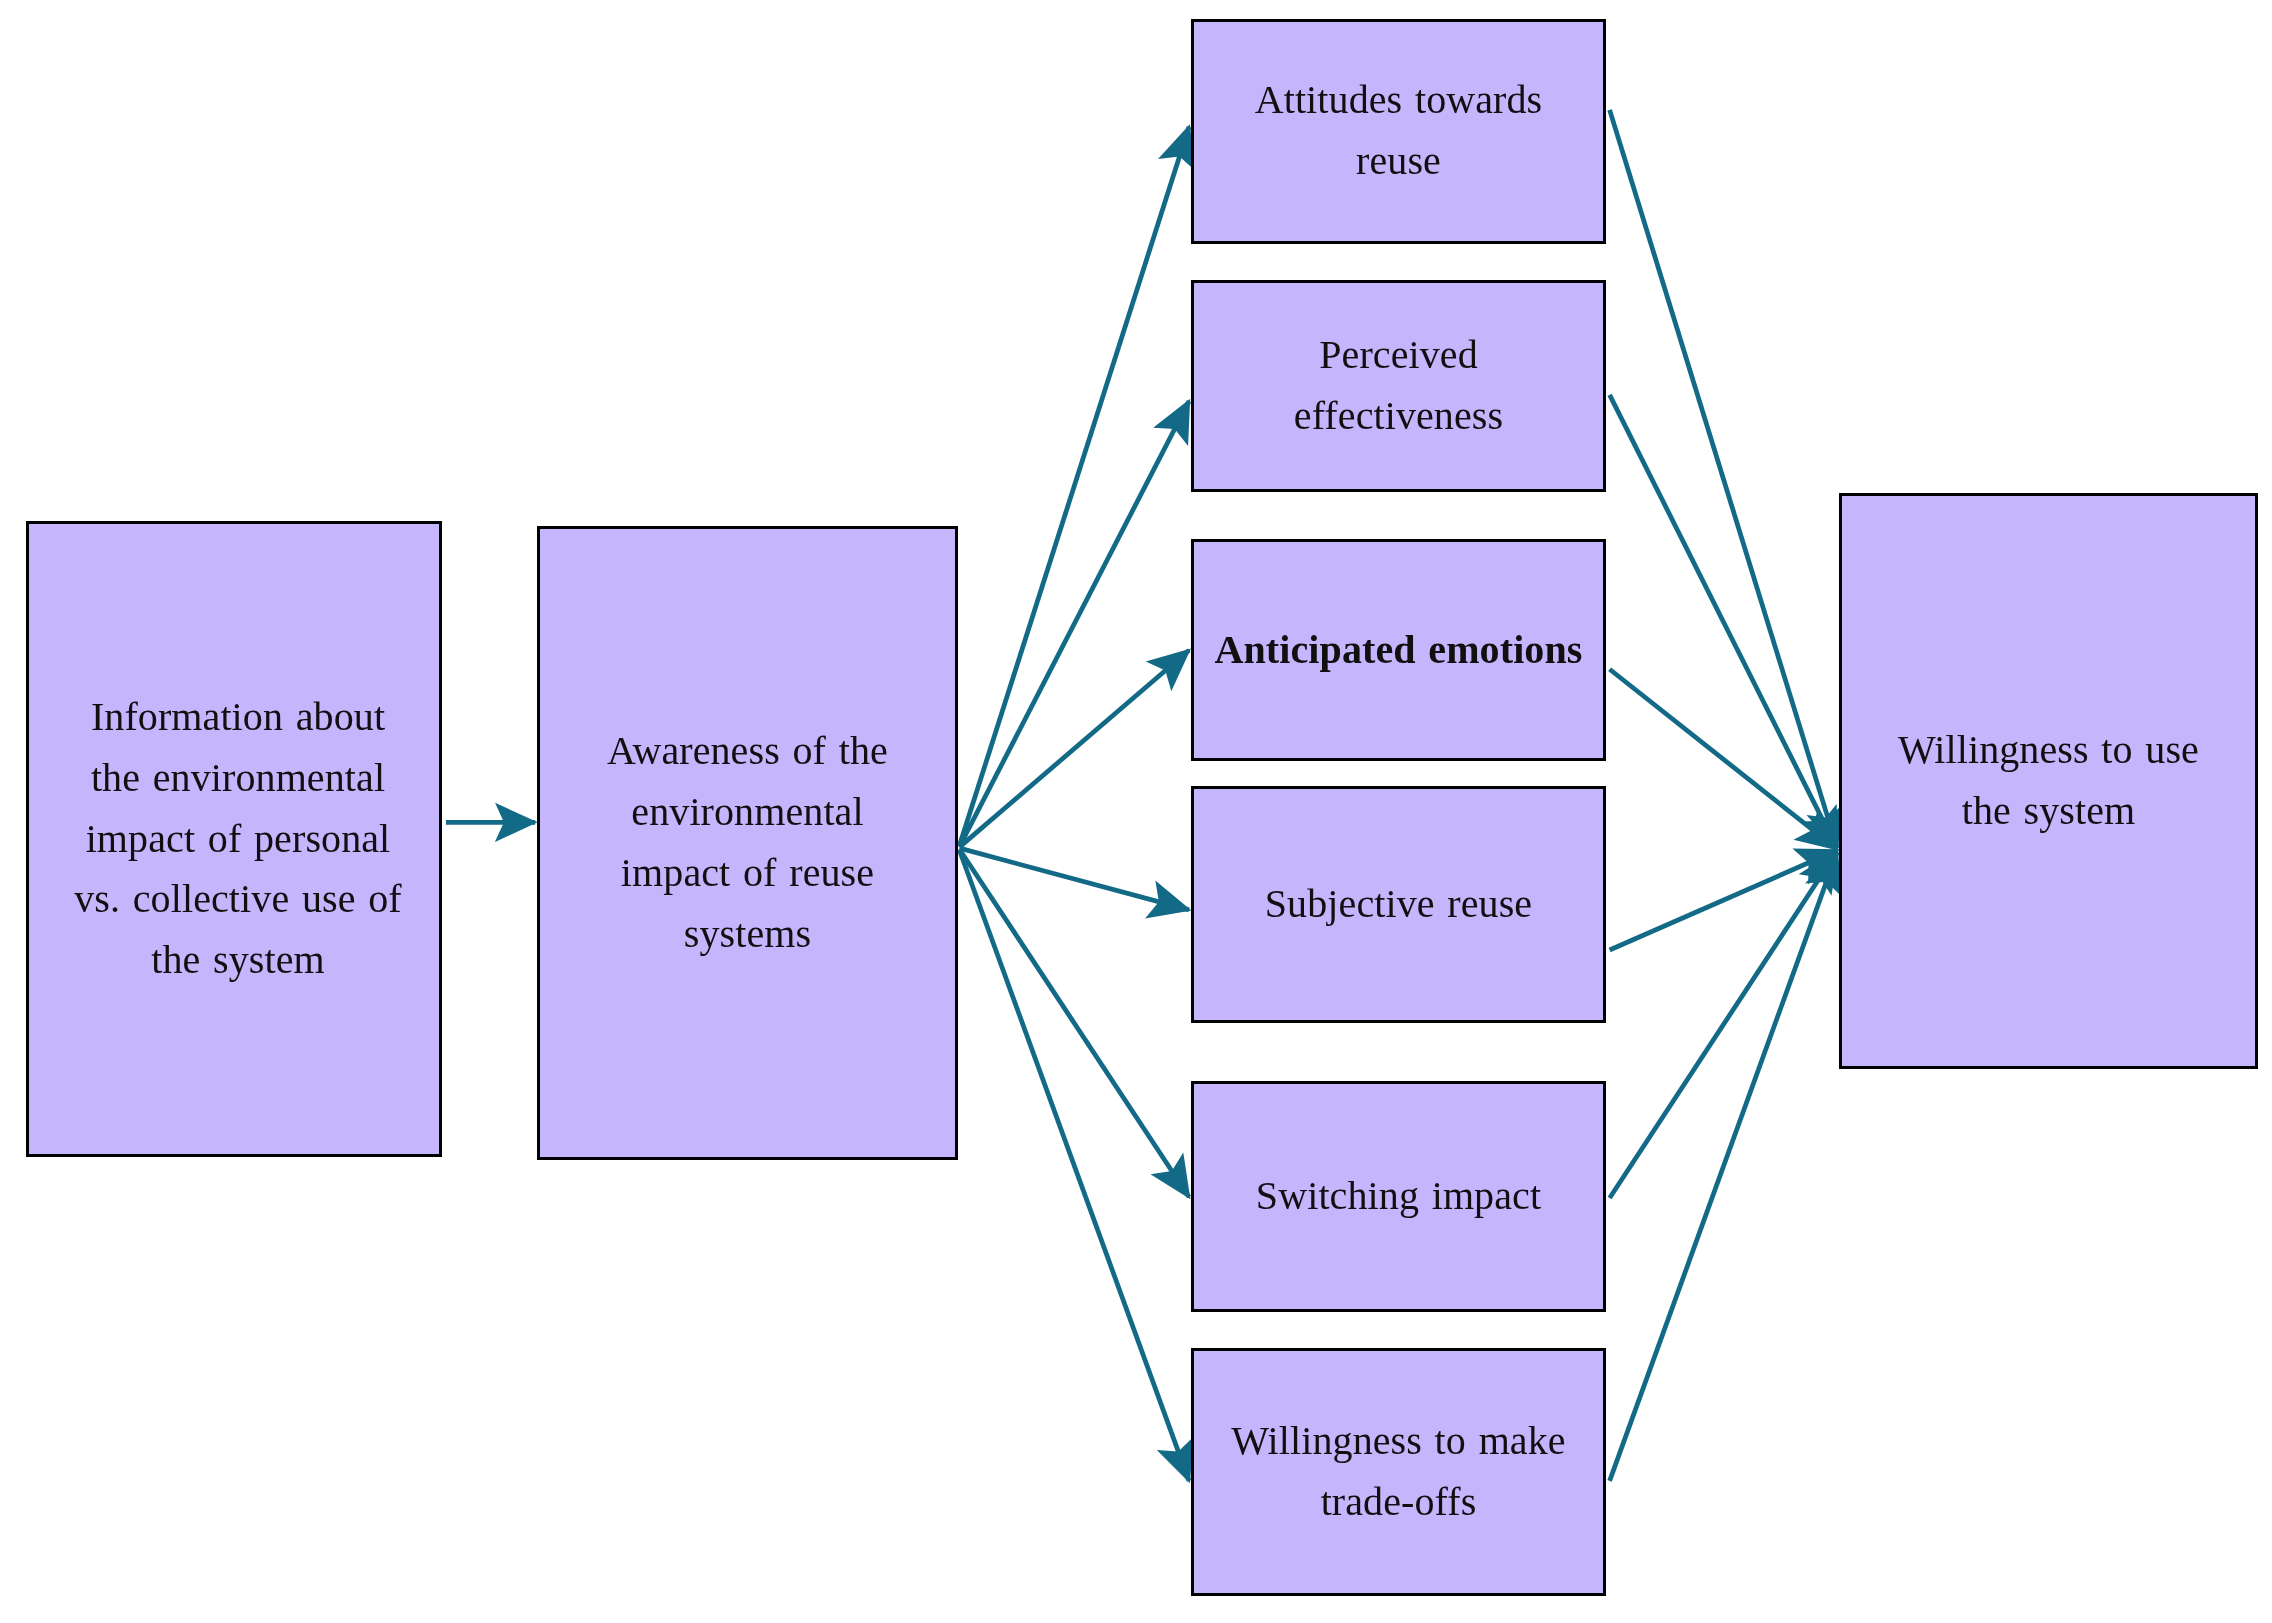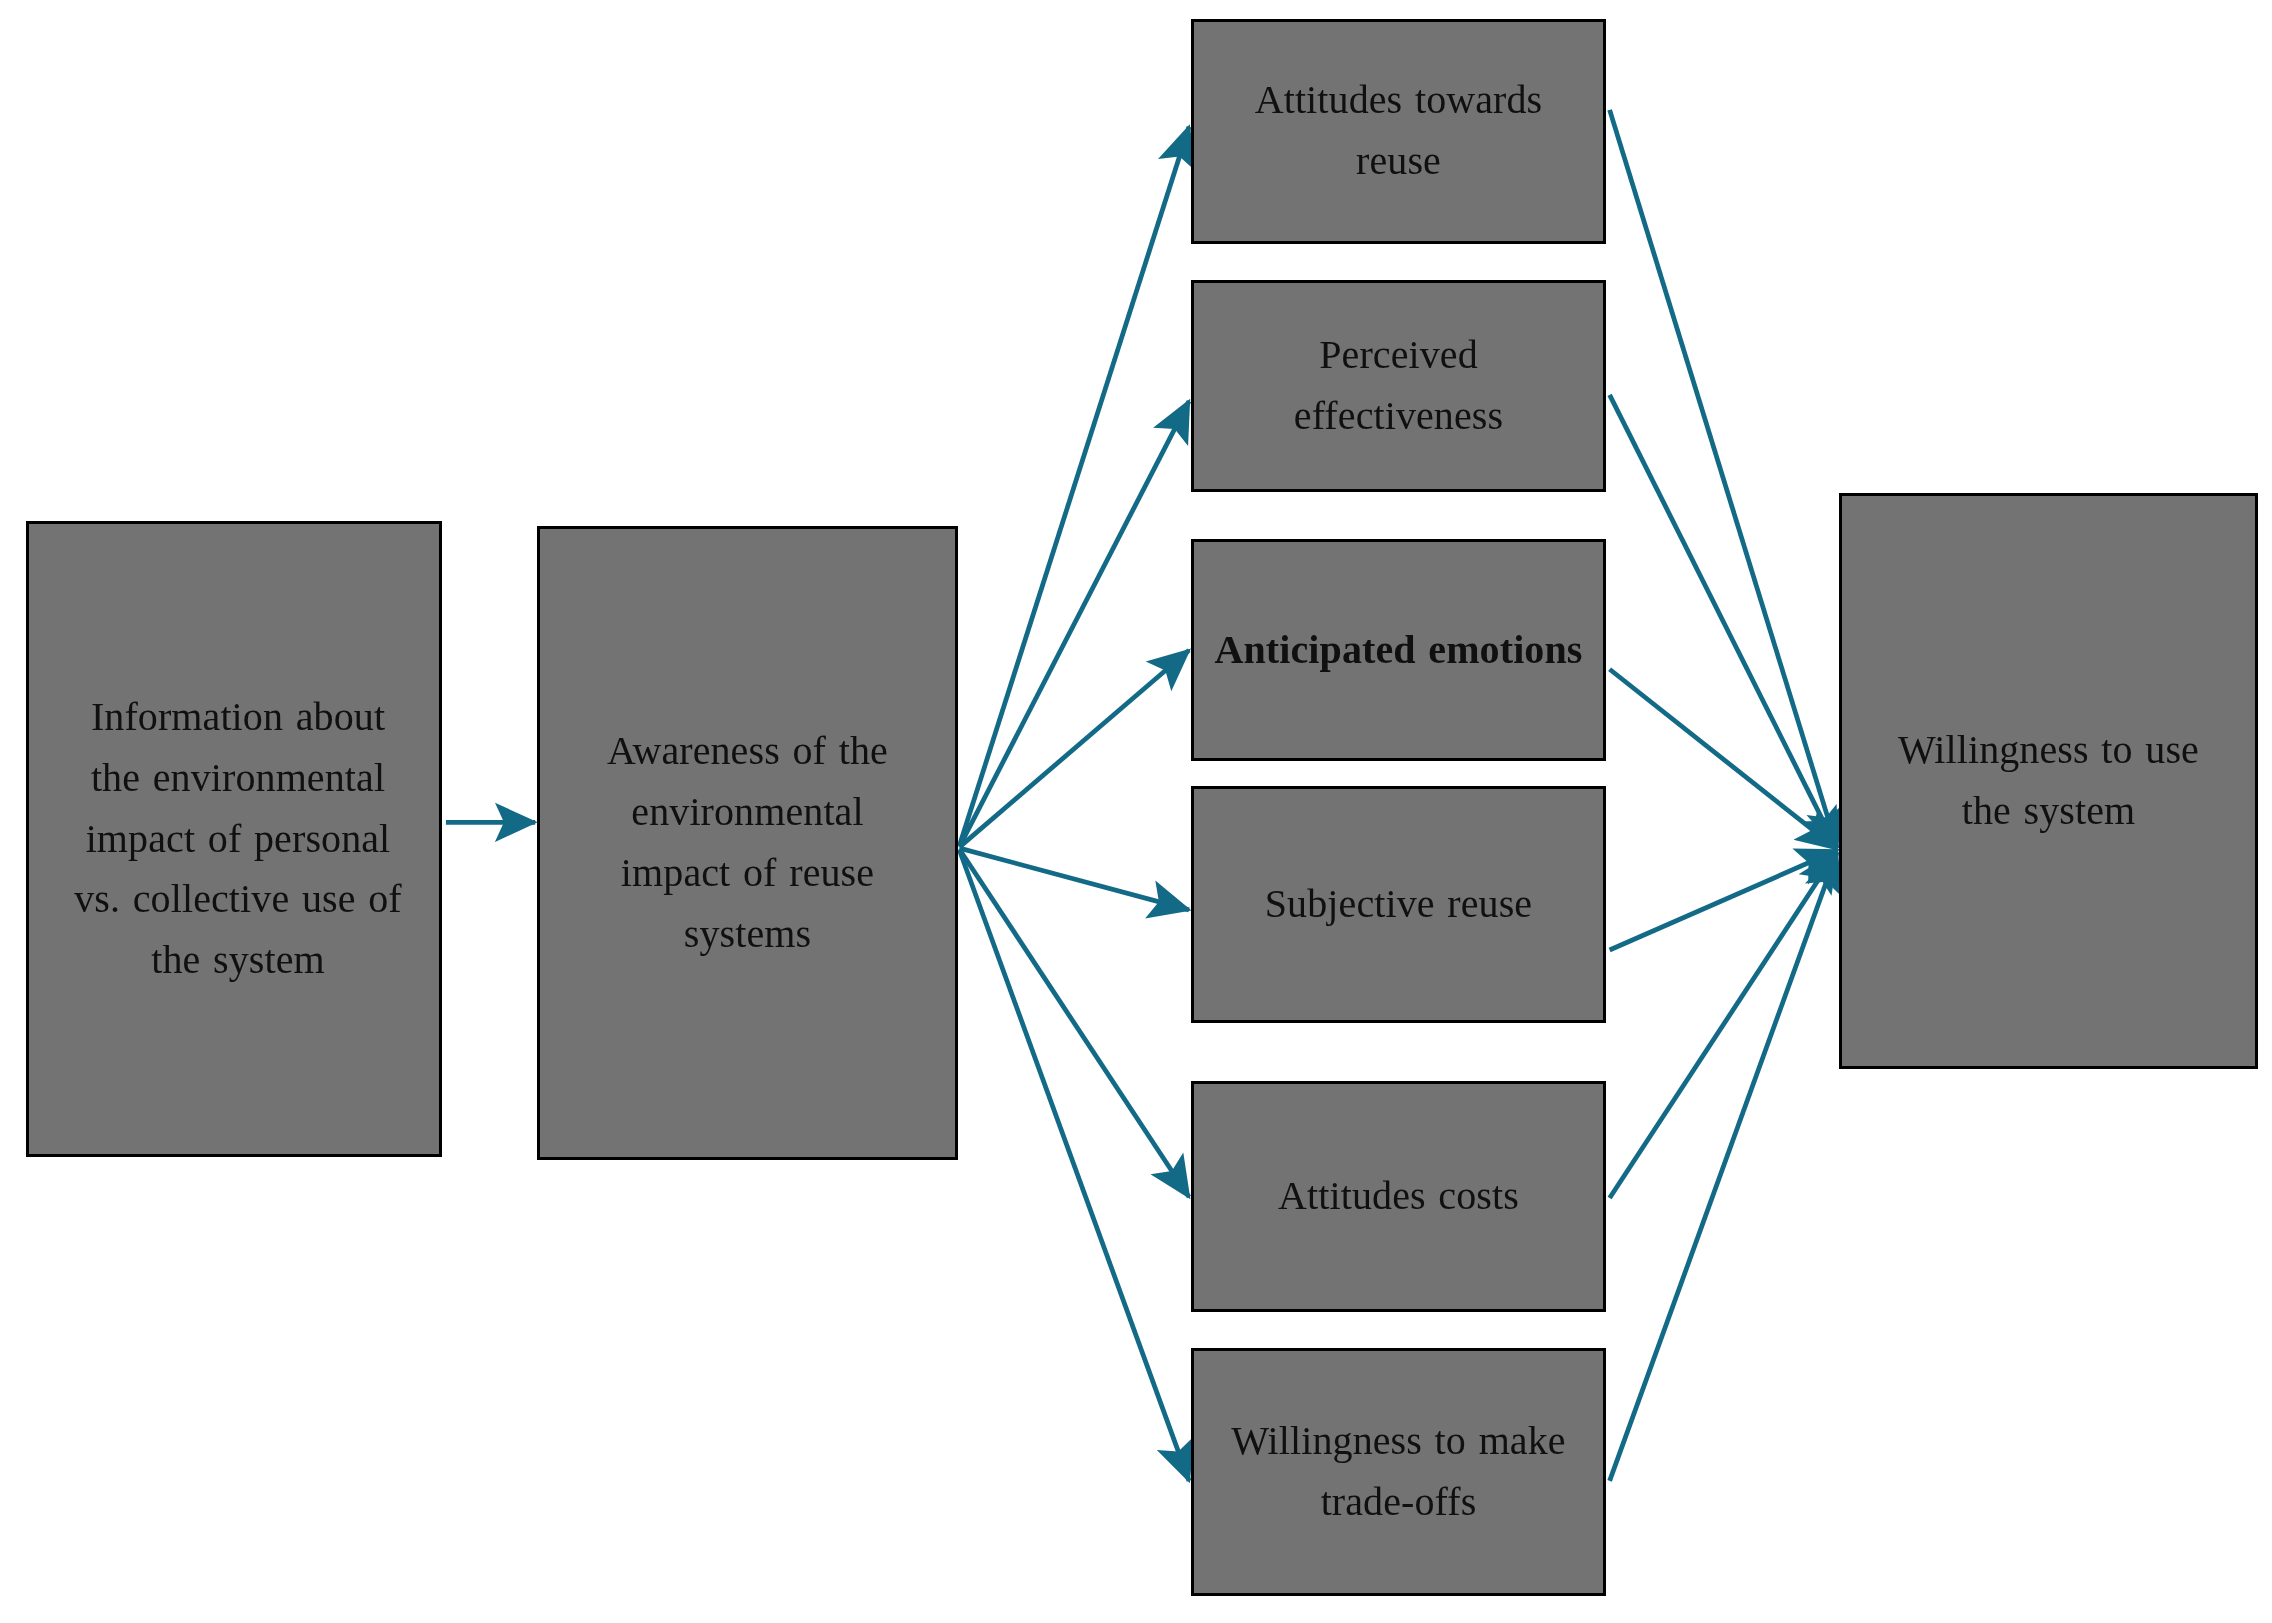--- a/index.html
+++ b/index.html
@@ -20,21 +20,21 @@
     left: 0;
     top: 0;
     width: 2273px;
     height: 1624px;
     pointer-events: none;
   }
   .node {
     position: absolute;
     box-sizing: border-box;
     border: 3.2px solid #000000;
-    background: #737373;
+    background: #c4b5fd;
     display: flex;
     align-items: center;
     justify-content: center;
     text-align: center;
   }
   .node-label {
     display: block;
     color: #101010;
     font-size: 40px;
     line-height: 1.52;
@@ -111,21 +111,21 @@
 
   <div class="node" id="node-anticipated-emotions">
     <span class="node-label">Anticipated emotions</span>
   </div>
 
   <div class="node" id="node-subjective-norms">
     <span class="node-label">Subjective reuse</span>
   </div>
 
   <div class="node" id="node-switching-costs">
-    <span class="node-label">Attitudes costs</span>
+    <span class="node-label">Switching impact</span>
   </div>
 
   <div class="node" id="node-trade-offs">
     <span class="node-label">Willingness to make trade-offs</span>
   </div>
 
   <div class="node" id="node-willingness-use">
     <span class="node-label">Willingness to use the system</span>
   </div>
 

